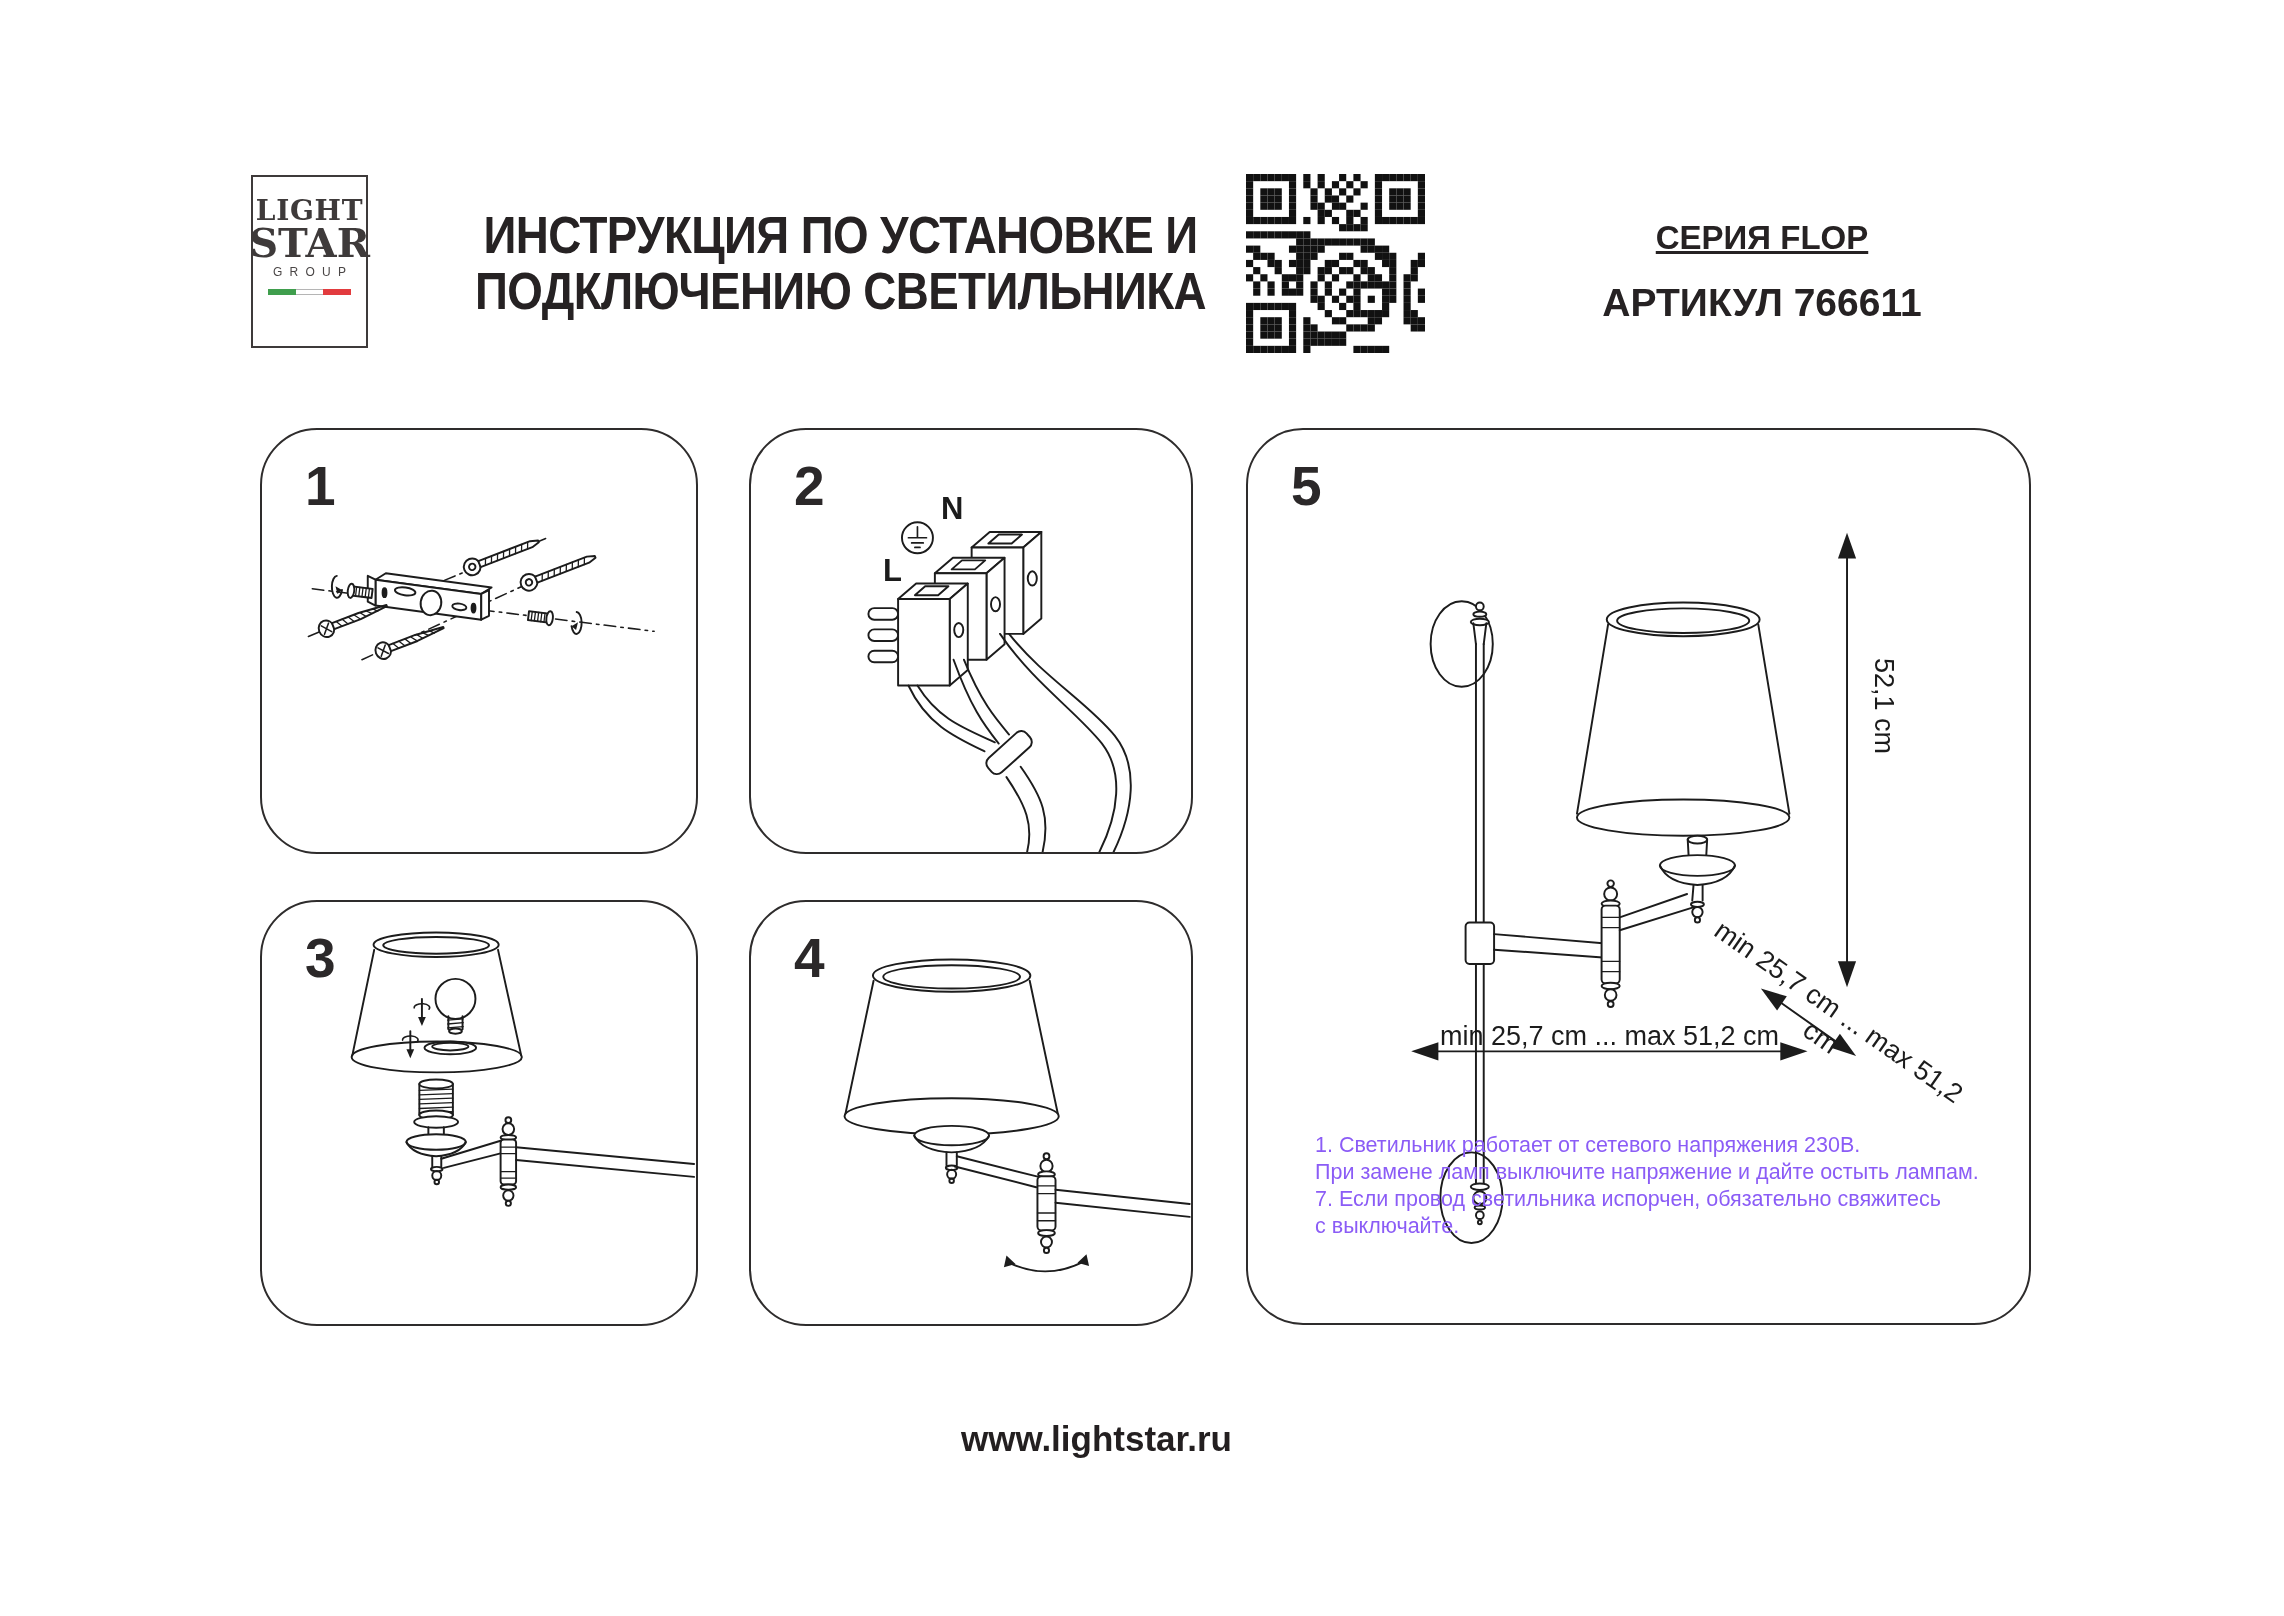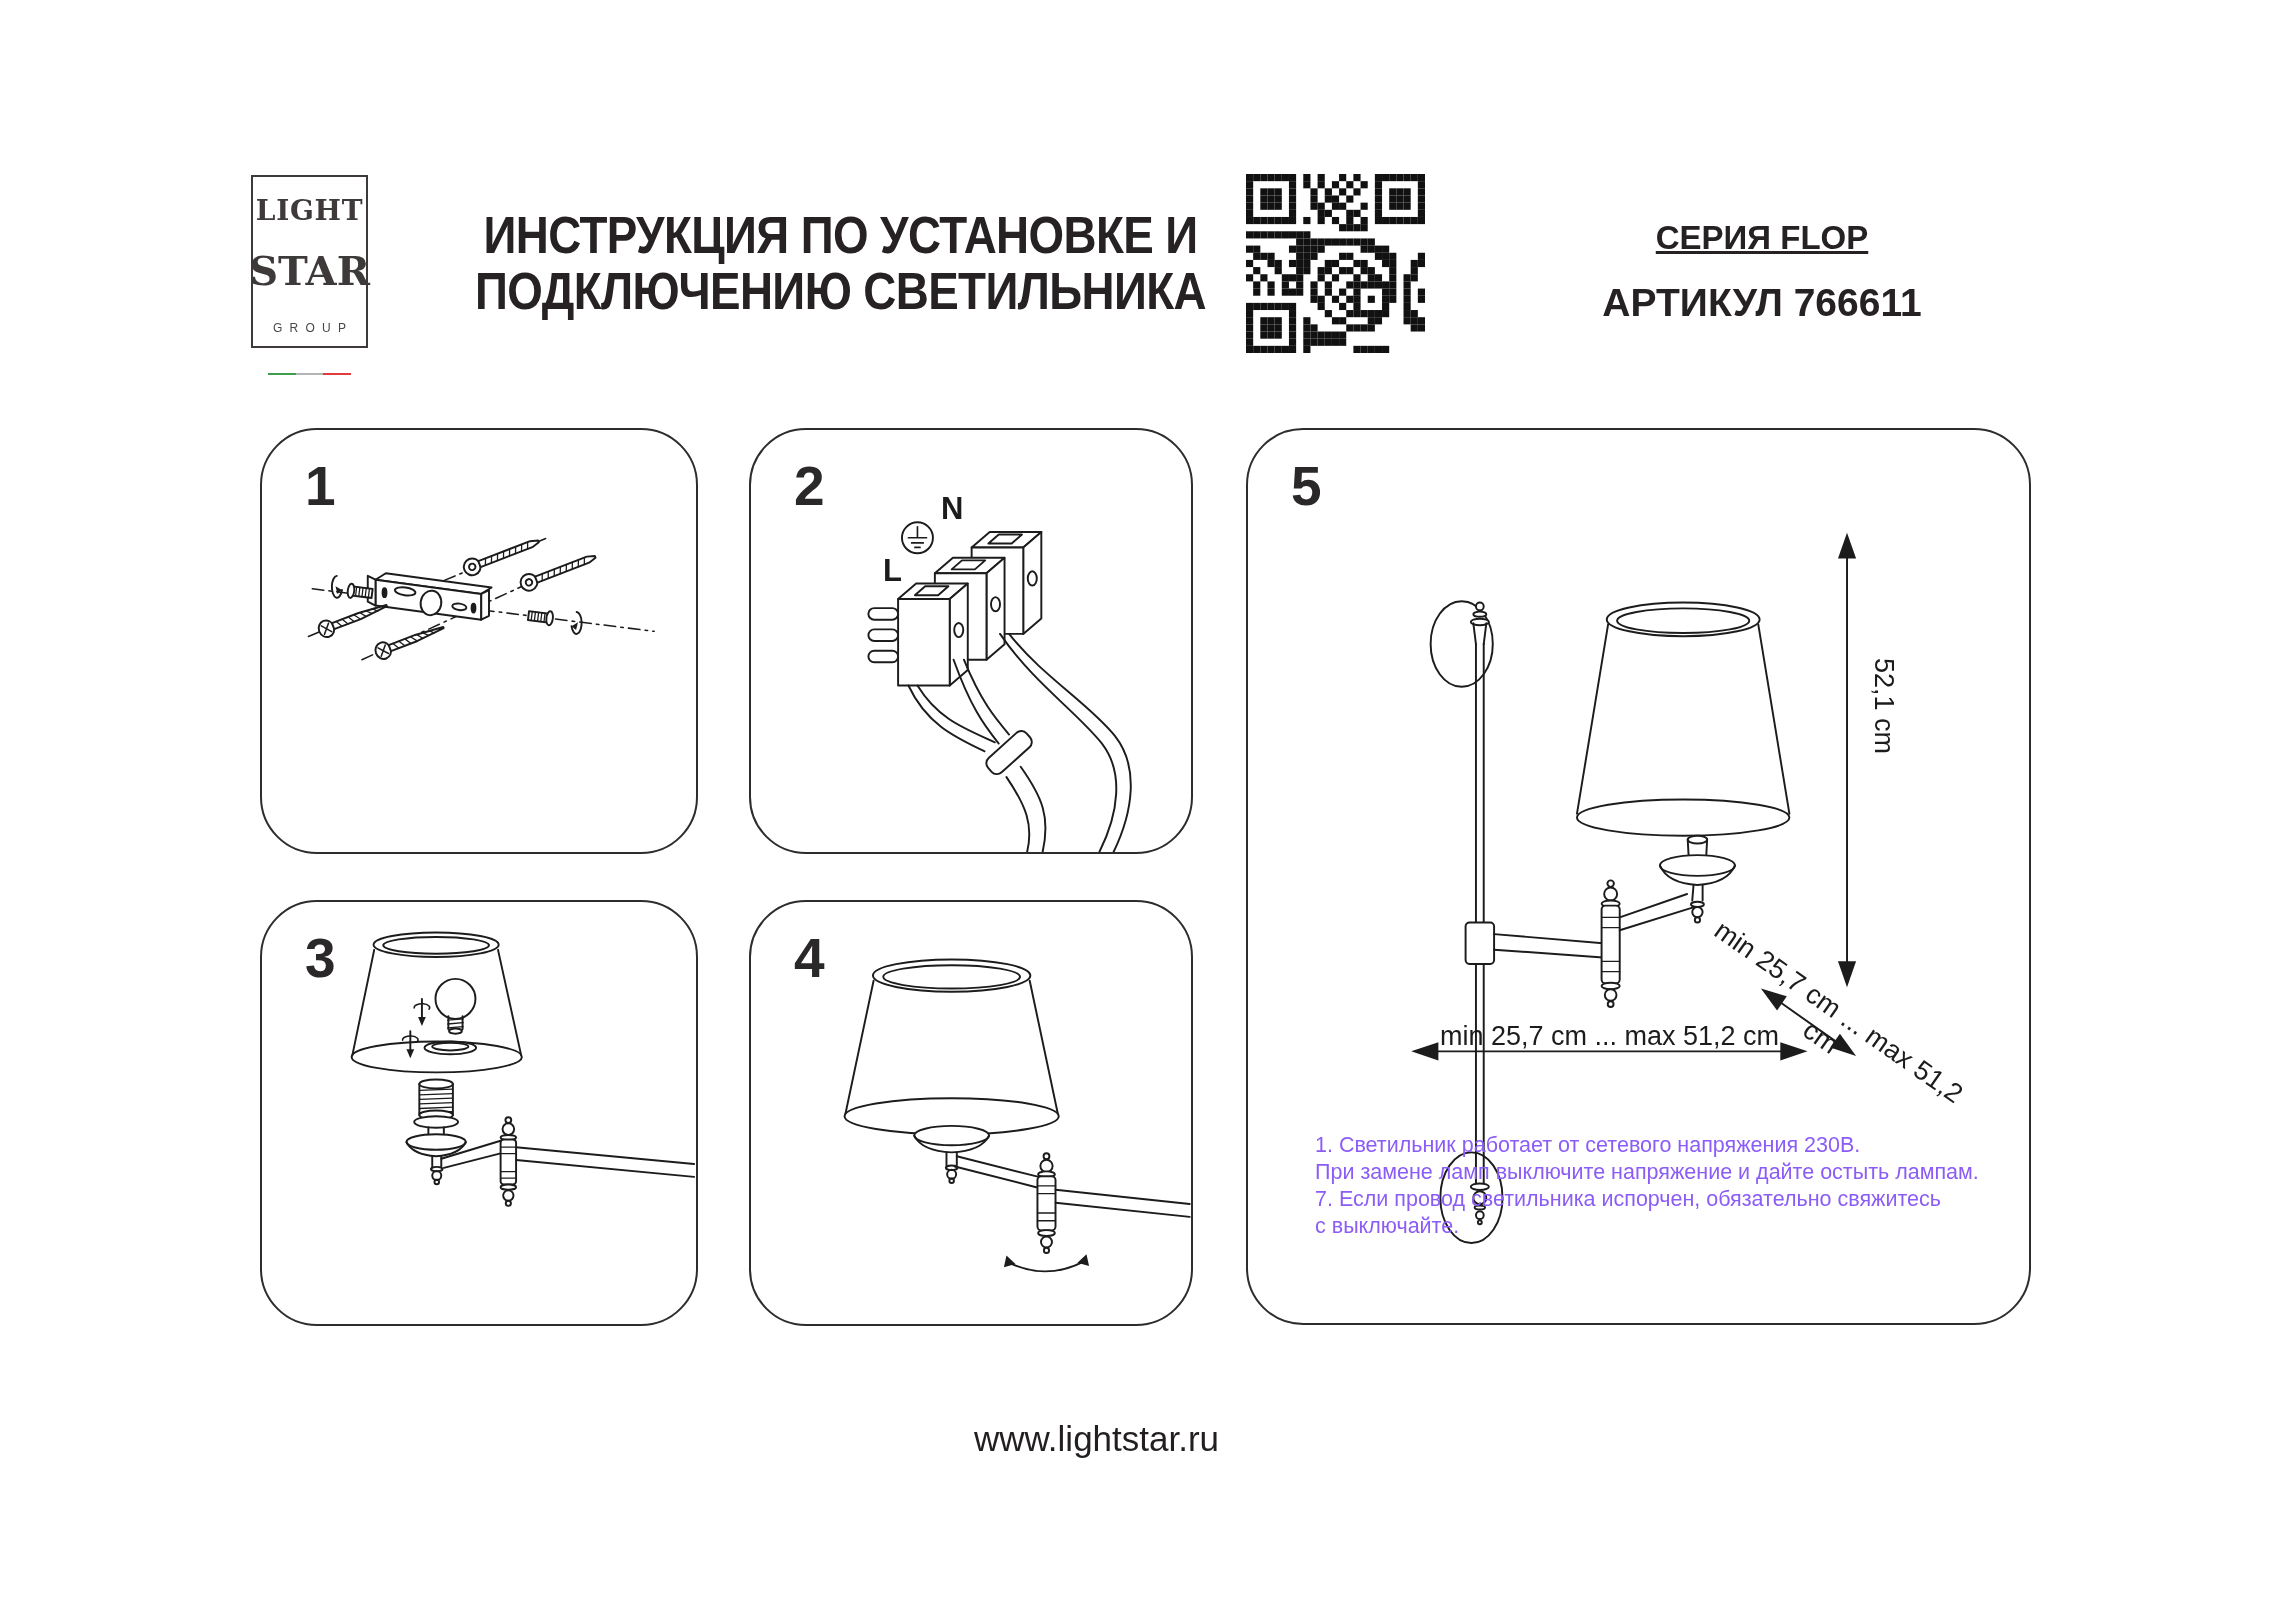--- a/index.html
+++ b/index.html
@@ -2,21 +2,21 @@
 <html style="font-size:10.4px"><head>
 <meta charset="utf-8">
 <style>
   html,body{margin:0;padding:0;background:#fff;}
   .page{position:relative;width:2284px;height:1616px;background:#ffffff;overflow:hidden;
         font-family:"Liberation Sans",sans-serif;color:#231f20;}
   .abs{position:absolute;}
 
   
   .logo-box{left:251px;top:175px;width:117px;height:173px;border:2px solid #3e3a3a;
-            box-sizing:border-box;display:flex;flex-direction:column;align-items:center;gap:28px;}
+            box-sizing:border-box;display:flex;flex-direction:column;align-items:center;}
   .logo-light{margin-top:19.5px;font-family:"DejaVu Serif","Liberation Serif",serif;
               font-weight:700;font-size:28px;line-height:1;color:#3e3a3a;letter-spacing:0.7px;}
   .logo-star{font-family:"DejaVu Serif","Liberation Serif",serif;font-weight:700;
              font-size:40px;line-height:0.92;color:#3e3a3a;}
   .logo-group{margin-top:5.2px;font-size:12px;letter-spacing:7.2px;padding-left:7.2px;
               color:#4a4646;line-height:1;}
   .logo-flag{margin-top:10.4px;width:83px;height:6.5px;display:flex;}
   .logo-flag span{flex:1;height:100%;box-sizing:border-box;}
   .flag-white{border-top:0.7px solid #b5b5b5;border-bottom:0.7px solid #b5b5b5;}
 
@@ -47,21 +47,21 @@
   .lbl-l{left:132px;top:125px;}
 
   
   .dim-v{left:620px;top:228px;height:195px;width:30px;font-size:27px;color:#1c1c1c;
          writing-mode:vertical-rl;text-orientation:mixed;display:flex;align-items:center;}
   .dim-h{left:166px;top:591px;width:391px;text-align:center;font-size:27px;color:#1c1c1c;}
   .dim-d{left:425px;top:564px;width:313px;text-align:center;font-size:27px;color:#1c1c1c;
          transform:rotate(35deg);}
   .notes{left:67px;top:702px;width:703px;font-size:21.5px;line-height:27px;color:#8b5cf6;}
 
-  .website{left:0;top:1419px;width:2193px;text-align:center;font-weight:400;
+  .website{left:0;top:1419px;width:2193px;text-align:center;font-weight:700;
            font-size:35px;color:#231f20;}
 </style>
 </head>
 <body>
 
 <div class="page">
 
   <div class="abs logo-box">
     <div class="logo-light">LIGHT</div>
     <div class="logo-star">STAR</div>

